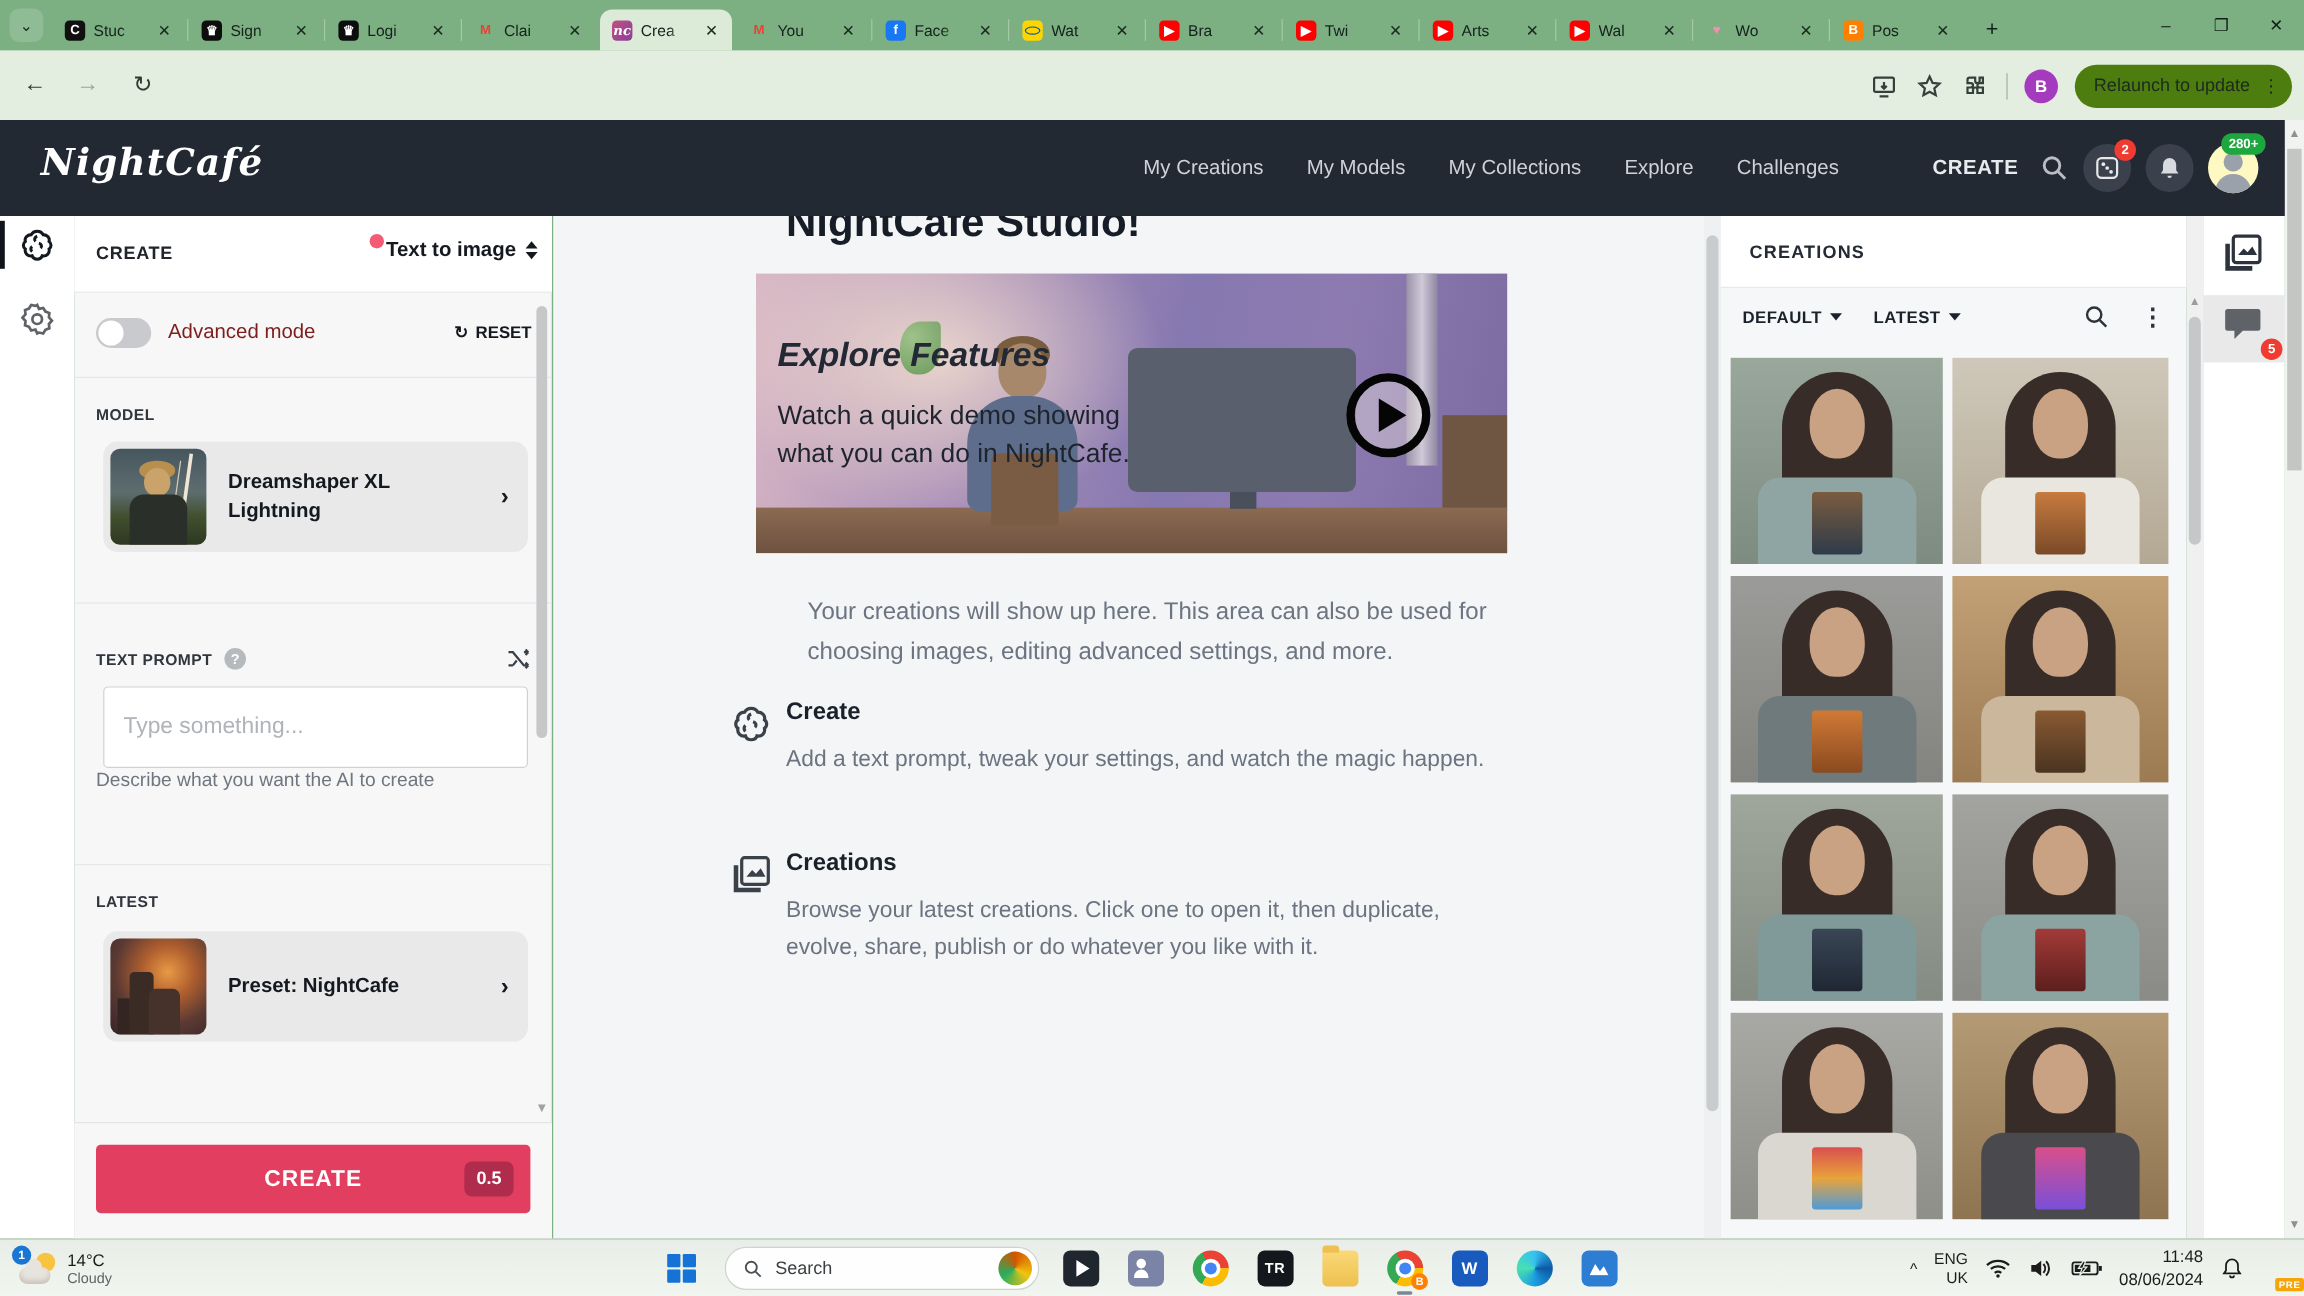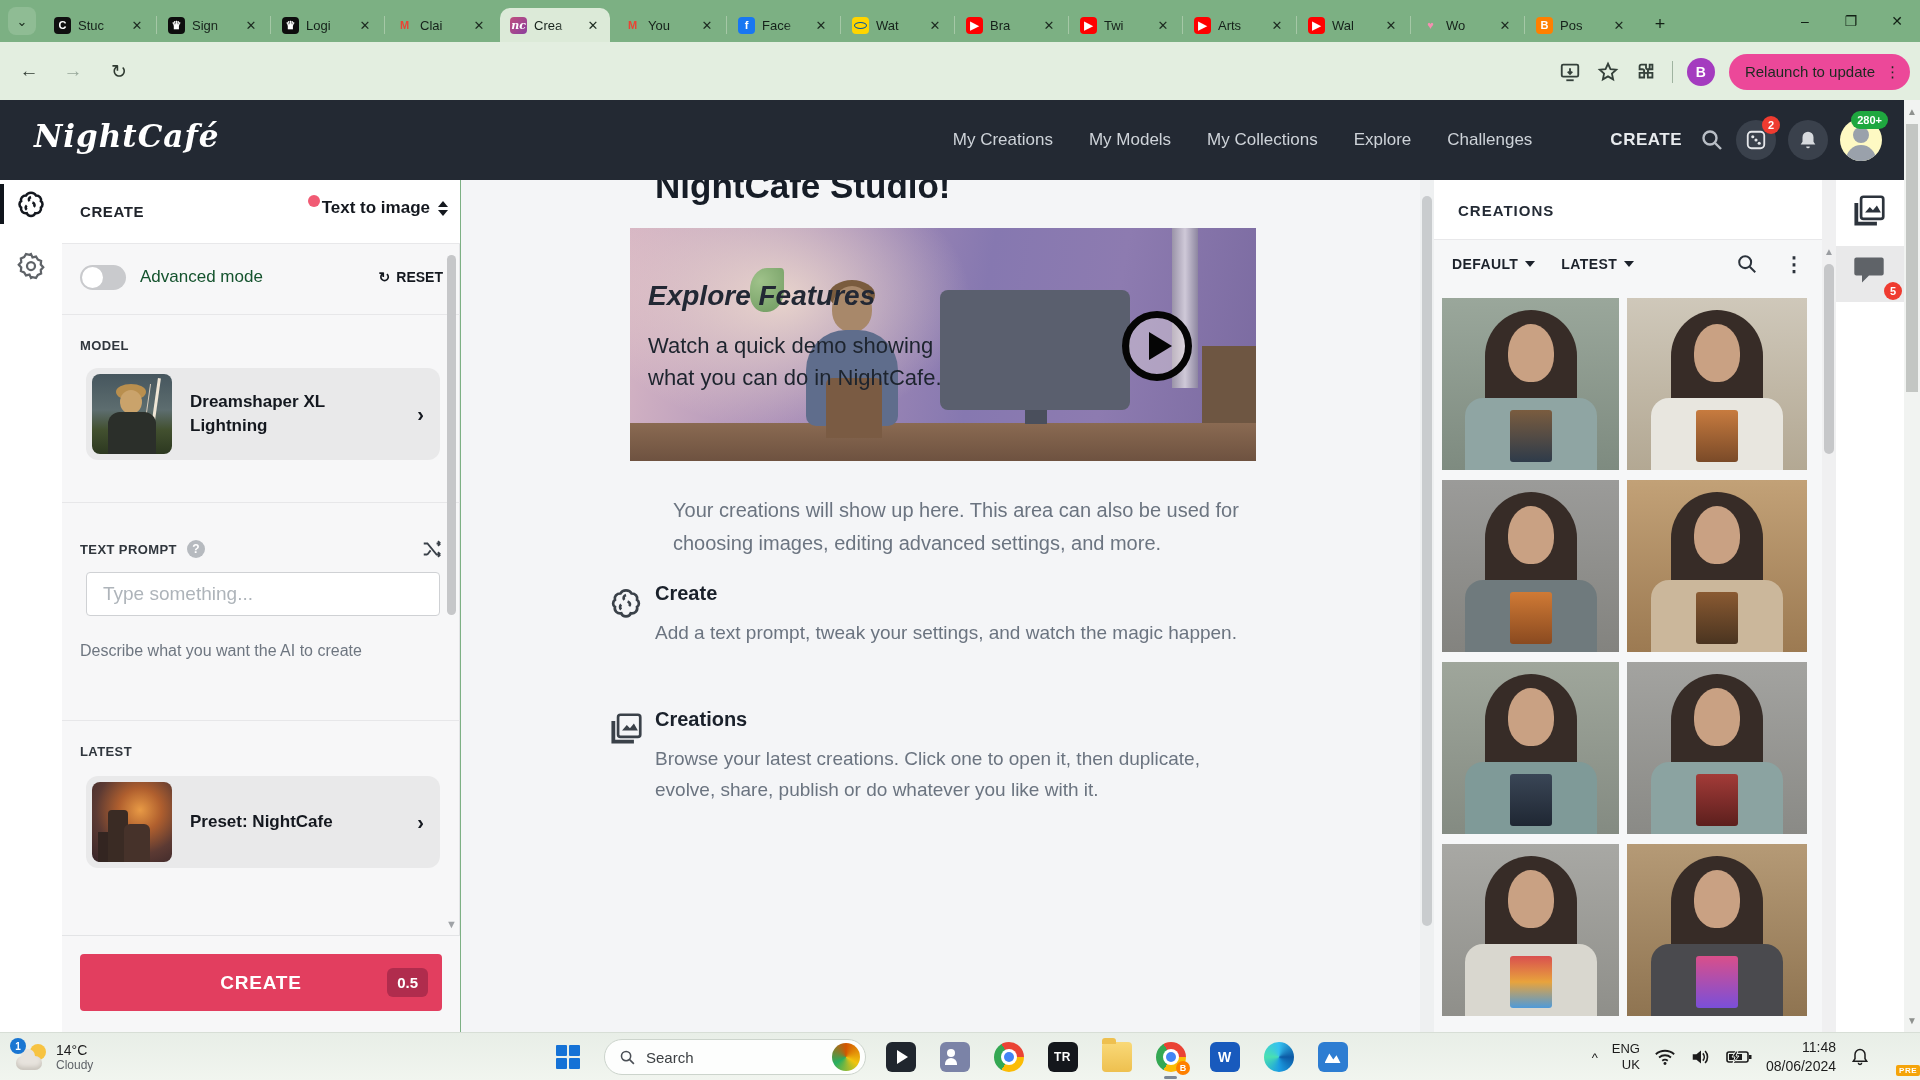--- a/index.html
+++ b/index.html
@@ -32,21 +32,21 @@
   
   #toolbar { position:absolute; left:0; top:42px; width:1920px; height:58px; background:#e3eee0; }
   .navbtn { position:absolute; top:14px; width:30px; height:30px; display:flex; align-items:center; justify-content:center; font-size:19px; color:#2f3a31; }
   #omnibox { position:absolute; left:160px; top:11px; width:1350px; height:37px; border-radius:19px; background:#f4f9f2; display:flex; align-items:center; padding:0 14px; }
   #site-info-icon { width:20px; height:20px; margin-right:12px; }
   #url-host { font-size:16px; color:#1d2521; }
   #url-path { font-size:16px; color:#7c857e; }
   #toolbar-right { position:absolute; right:10px; top:11px; height:37px; display:flex; align-items:center; gap:14px; }
   .tb-icon { width:24px; height:24px; display:flex; align-items:center; justify-content:center; color:#34403a; font-size:17px; }
   #profile-chip { width:28px; height:28px; border-radius:50%; background:#a43bbf; color:#fff; font-size:14px; font-weight:bold; display:flex; align-items:center; justify-content:center; }
-  #relaunch-btn { height:36px; border-radius:18px; background:#ec4899; color:#1c2a20; font-size:15px; display:flex; align-items:center; padding:0 10px 0 16px; gap:10px; }
+  #relaunch-btn { height:36px; border-radius:18px; background:#4d7c0f; color:#1c2a20; font-size:15px; display:flex; align-items:center; padding:0 10px 0 16px; gap:10px; }
   .vline { width:1px; height:22px; background:#9fb3a0; }
 
   
   #site-header { position:absolute; left:0; top:100px; width:1920px; height:80px; background:#232933; z-index:5; }
   #logo { position:absolute; left:34px; top:18px; color:#fff; font-family:"DejaVu Serif",serif; font-style:italic; font-weight:bold; font-size:31px; letter-spacing:1px; }
   #main-nav { position:absolute; right:238px; top:0; height:80px; display:flex; align-items:center; gap:36px; }
   .nav-link { color:#ced3d9; font-size:17px; white-space:nowrap; }
   .nav-link.create { margin-left:42px; letter-spacing:.5px; color:#e8ebee; font-weight:bold; }
   #hdr-icons { position:absolute; right:38px; top:0; height:80px; display:flex; align-items:center; gap:12px; }
   .hdr-circle { width:40px; height:40px; border-radius:50%; background:#3a414c; position:relative; display:flex; align-items:center; justify-content:center; }
@@ -69,40 +69,40 @@
   #sb-create-label { position:absolute; left:18px; top:23px; font-size:15px; font-weight:bold; letter-spacing:.6px; color:#20242b; }
   #mode-select { position:absolute; right:12px; top:18px; display:flex; align-items:center; }
   #mode-dot { width:12px; height:12px; border-radius:50%; background:#f15b74; margin-right:2px; margin-top:-14px; }
   #mode-label { font-size:17px; font-weight:bold; color:#14181f; }
   .sort-carets { display:flex; flex-direction:column; gap:3px; margin-left:8px; }
   .caret-up { width:0; height:0; border-left:5px solid transparent; border-right:5px solid transparent; border-bottom:6px solid #14181f; }
   .caret-dn { width:0; height:0; border-left:5px solid transparent; border-right:5px solid transparent; border-top:6px solid #14181f; }
   #adv-row { position:absolute; left:18px; right:16px; top:80px; height:34px; display:flex; align-items:center; }
   #adv-toggle { width:46px; height:25px; border-radius:13px; background:#c9cacd; position:relative; }
   #adv-toggle .knob { position:absolute; left:2px; top:2px; width:21px; height:21px; border-radius:50%; background:#fff; }
-  #adv-label { margin-left:14px; font-size:17px; color:#14532d; }
+  #adv-label { margin-left:14px; font-size:17px; color:#7f1d1d; }
   #reset-btn { margin-left:auto; display:flex; align-items:center; gap:6px; font-size:14px; font-weight:bold; color:#14181f; }
   .sb-section-label { position:absolute; left:18px; font-size:13px; font-weight:bold; letter-spacing:.4px; color:#30363d; }
   .sb-card { position:absolute; left:24px; width:354px; height:92px; background:#e9e9ea; border-radius:12px; display:flex; align-items:center; }
   .sb-card .thumb { width:80px; height:80px; border-radius:8px; margin-left:6px; flex:0 0 80px; position:relative; overflow:hidden; }
   .sb-card .card-label { font-size:17px; font-weight:bold; color:#14181f; margin-left:18px; line-height:1.4; width:200px; }
   .sb-card .chev { margin-left:auto; margin-right:16px; font-size:20px; font-weight:bold; color:#14181f; }
   #model-thumb { background:linear-gradient(180deg,#46565e 0%,#5d6d6f 45%,#42502f 70%,#2c3820 100%); }
   #model-thumb .bolt { position:absolute; right:14px; top:4px; width:3px; height:42px; background:#efe6d6; transform:rotate(8deg); box-shadow:-8px 6px 0 -1px #d8cdbd; }
   #model-thumb .head { position:absolute; left:28px; top:16px; width:22px; height:24px; border-radius:50%; background:#caa36b; }
   #model-thumb .hairm { position:absolute; left:24px; top:10px; width:30px; height:16px; border-radius:50%; background:#b98f4e; }
   #model-thumb .jacket { position:absolute; left:16px; top:38px; width:48px; height:42px; border-radius:12px 12px 0 0; background:#2b2f2a; }
   #style-thumb { background:radial-gradient(circle at 60% 35%, #e89a45 0%, #b05f2e 30%, #5c3a33 62%, #352428 100%); }
   #style-thumb .t1 { position:absolute; left:16px; bottom:0; width:20px; height:52px; background:#3a2b24; border-radius:4px 4px 0 0; }
   #style-thumb .t2 { position:absolute; left:32px; bottom:0; width:26px; height:38px; background:#46322a; border-radius:6px 6px 0 0; }
   #style-thumb .t3 { position:absolute; left:6px; bottom:0; width:10px; height:30px; background:#332521; }
   #prompt-row { position:absolute; left:18px; right:16px; top:358px; height:22px; display:flex; align-items:center; }
   #prompt-help-icon { width:18px; height:18px; border-radius:50%; background:#b6babf; color:#fff; font-size:12px; font-weight:bold; display:flex; align-items:center; justify-content:center; margin-left:10px; }
   #shuffle-icon { margin-left:auto; }
-  #prompt-input { position:absolute; left:24px; top:392px; width:354px; height:44px; border:1px solid #cfd1d4; border-radius:4px; background:#fff; font-size:19px; color:#333; padding:0 16px; font-family:"Liberation Sans",sans-serif; }
+  #prompt-input { position:absolute; left:24px; top:392px; width:354px; height:68px; border:1px solid #cfd1d4; border-radius:4px; background:#fff; font-size:19px; color:#333; padding:0 16px; font-family:"Liberation Sans",sans-serif; }
   #prompt-input::placeholder { color:#aeb4ba; }
   #prompt-hint { position:absolute; left:18px; top:462px; font-size:16px; color:#6e7680; }
   .sb-divider { position:absolute; left:0; width:398px; height:1px; background:#e7e7e9; }
   #sb-scroll { position:absolute; right:3px; top:75px; width:9px; height:360px; border-radius:5px; background:#c6c7c9; }
   #sb-scroll-dn { position:absolute; right:2px; top:738px; font-size:11px; color:#9fa2a6; }
   #sb-footer { position:absolute; left:0; bottom:0; width:398px; height:97px; background:#f7f7f8; border-top:1px solid #e3e4e6; }
   #create-btn { position:absolute; left:18px; top:18px; width:362px; height:57px; background:#e23e5f; border-radius:4px; display:flex; align-items:center; justify-content:center; }
   #create-btn .lbl { color:#fff; font-size:19px; font-weight:bold; letter-spacing:.8px; }
   #create-cost { position:absolute; right:14px; top:14px; height:29px; padding:0 10px; background:#b02c4d; border-radius:6px; color:#fff; font-size:15px; font-weight:bold; display:flex; align-items:center; }
 

